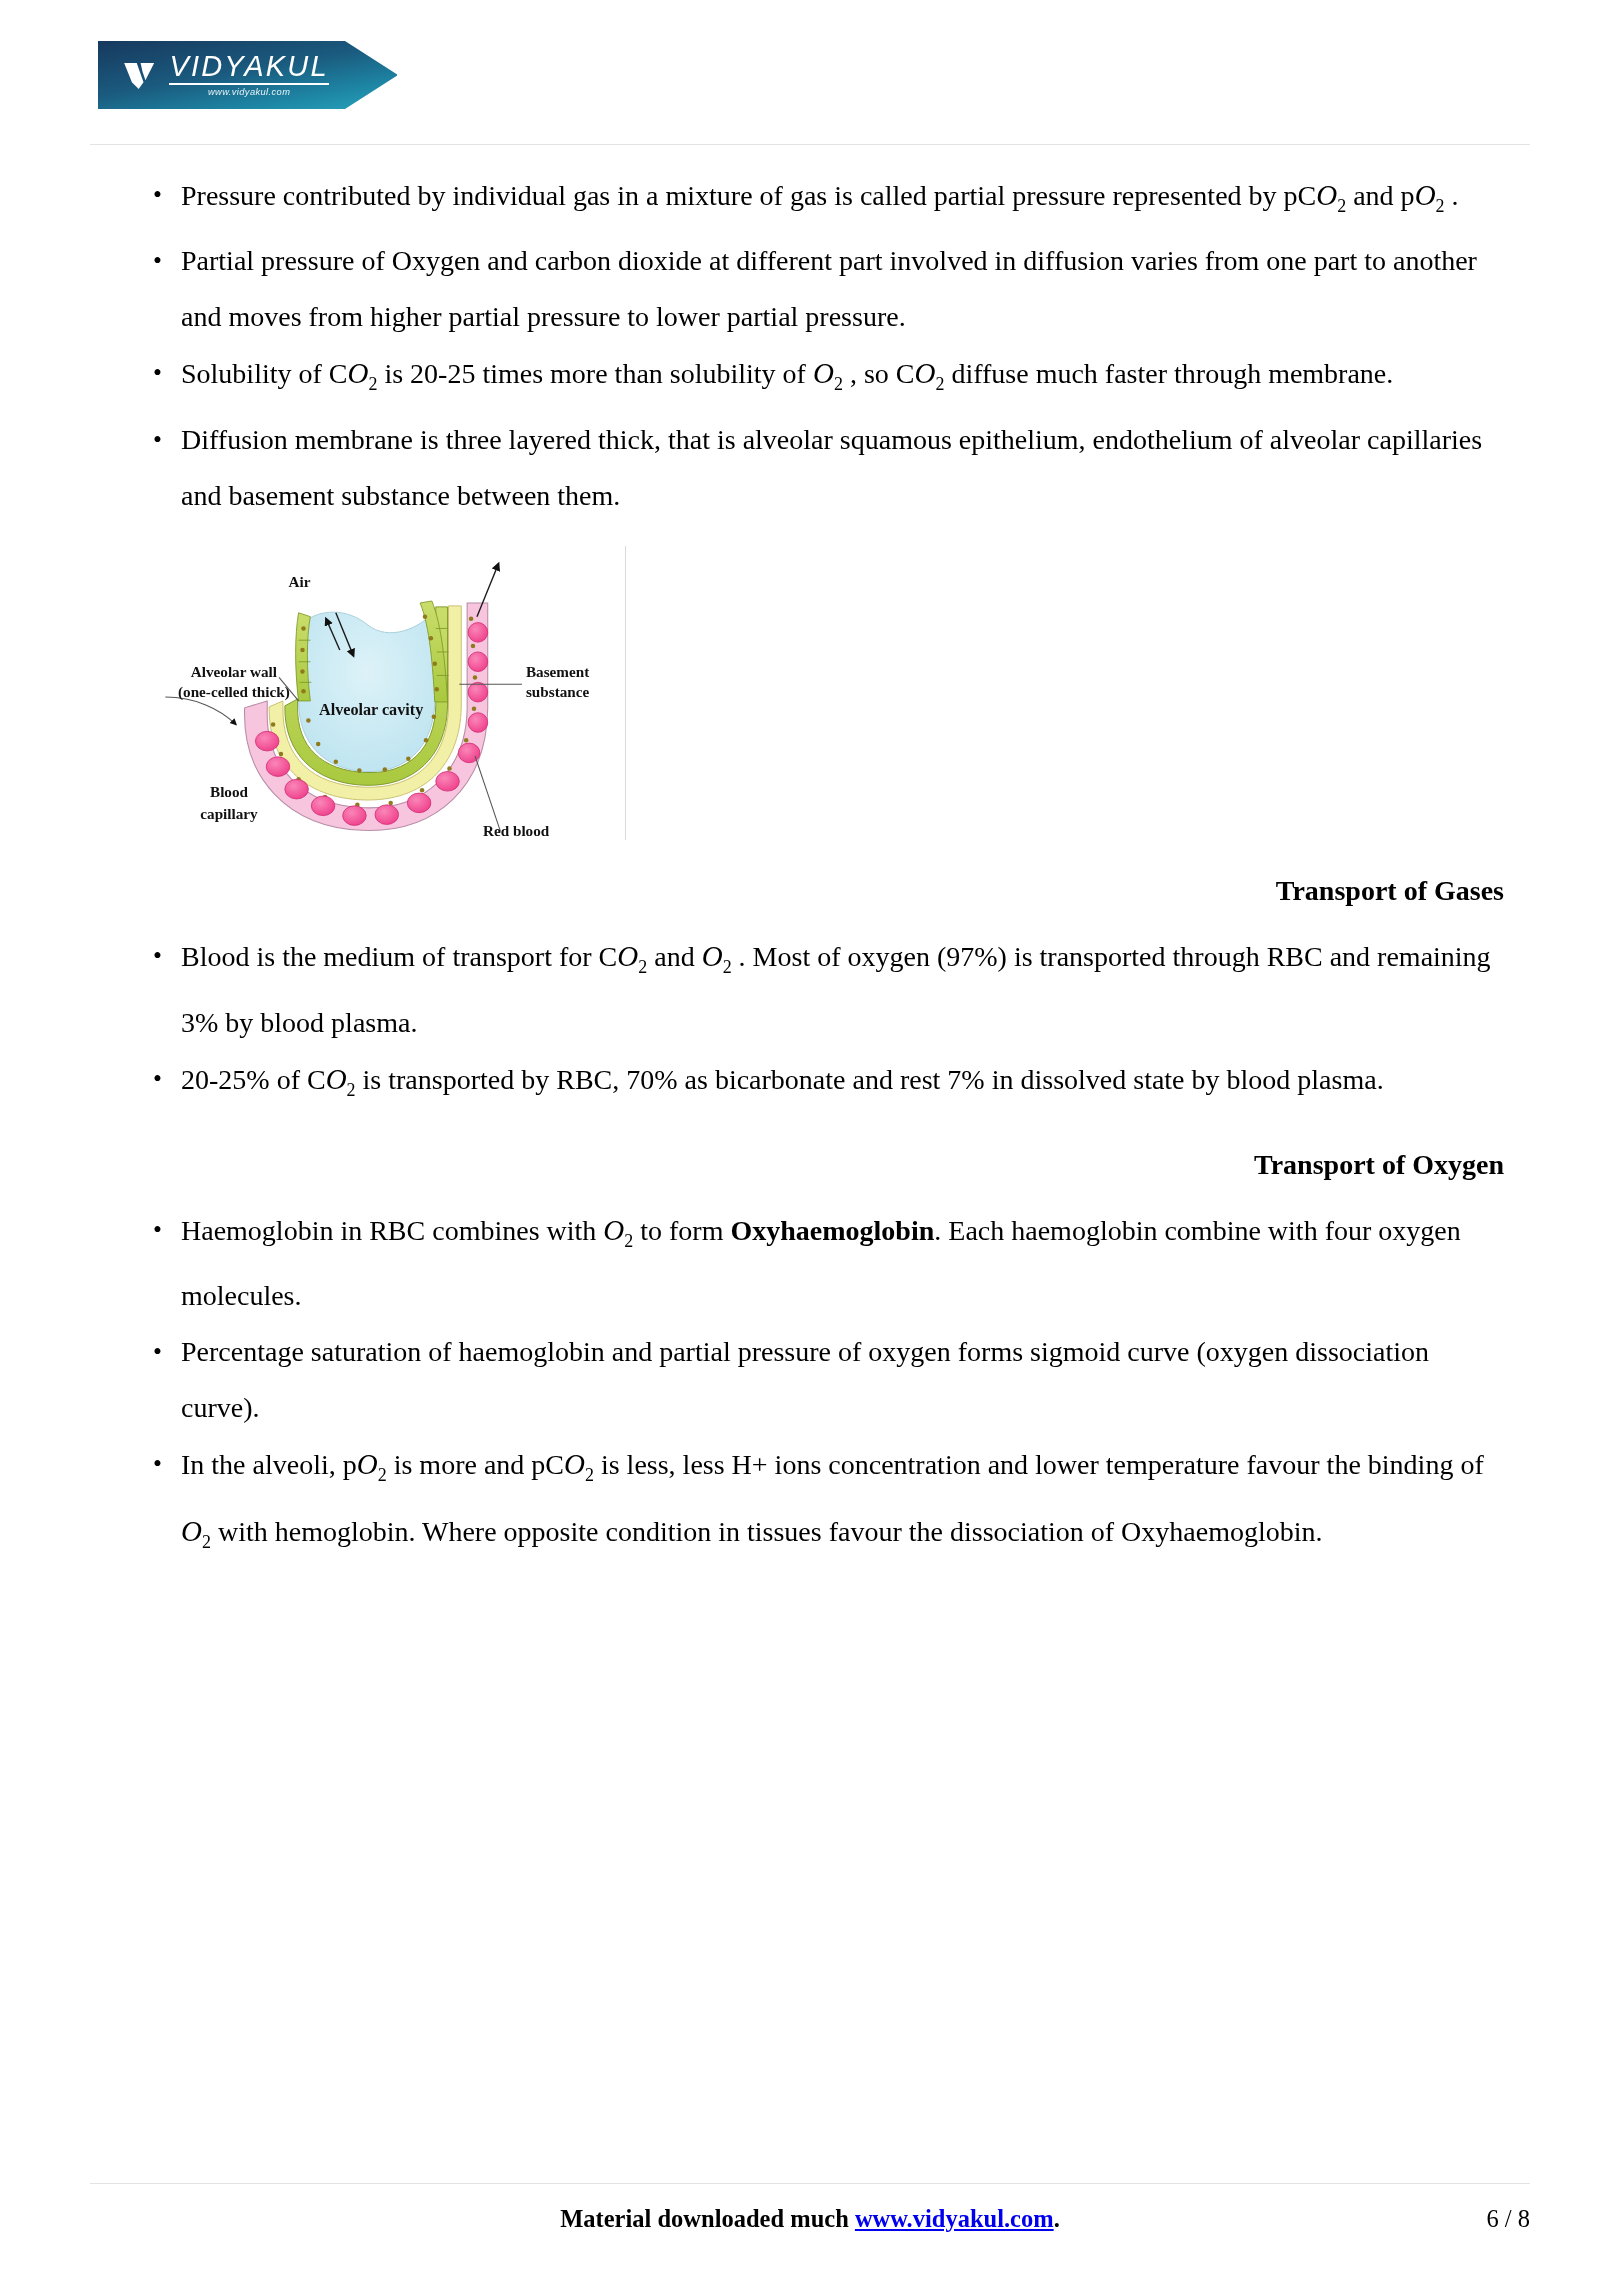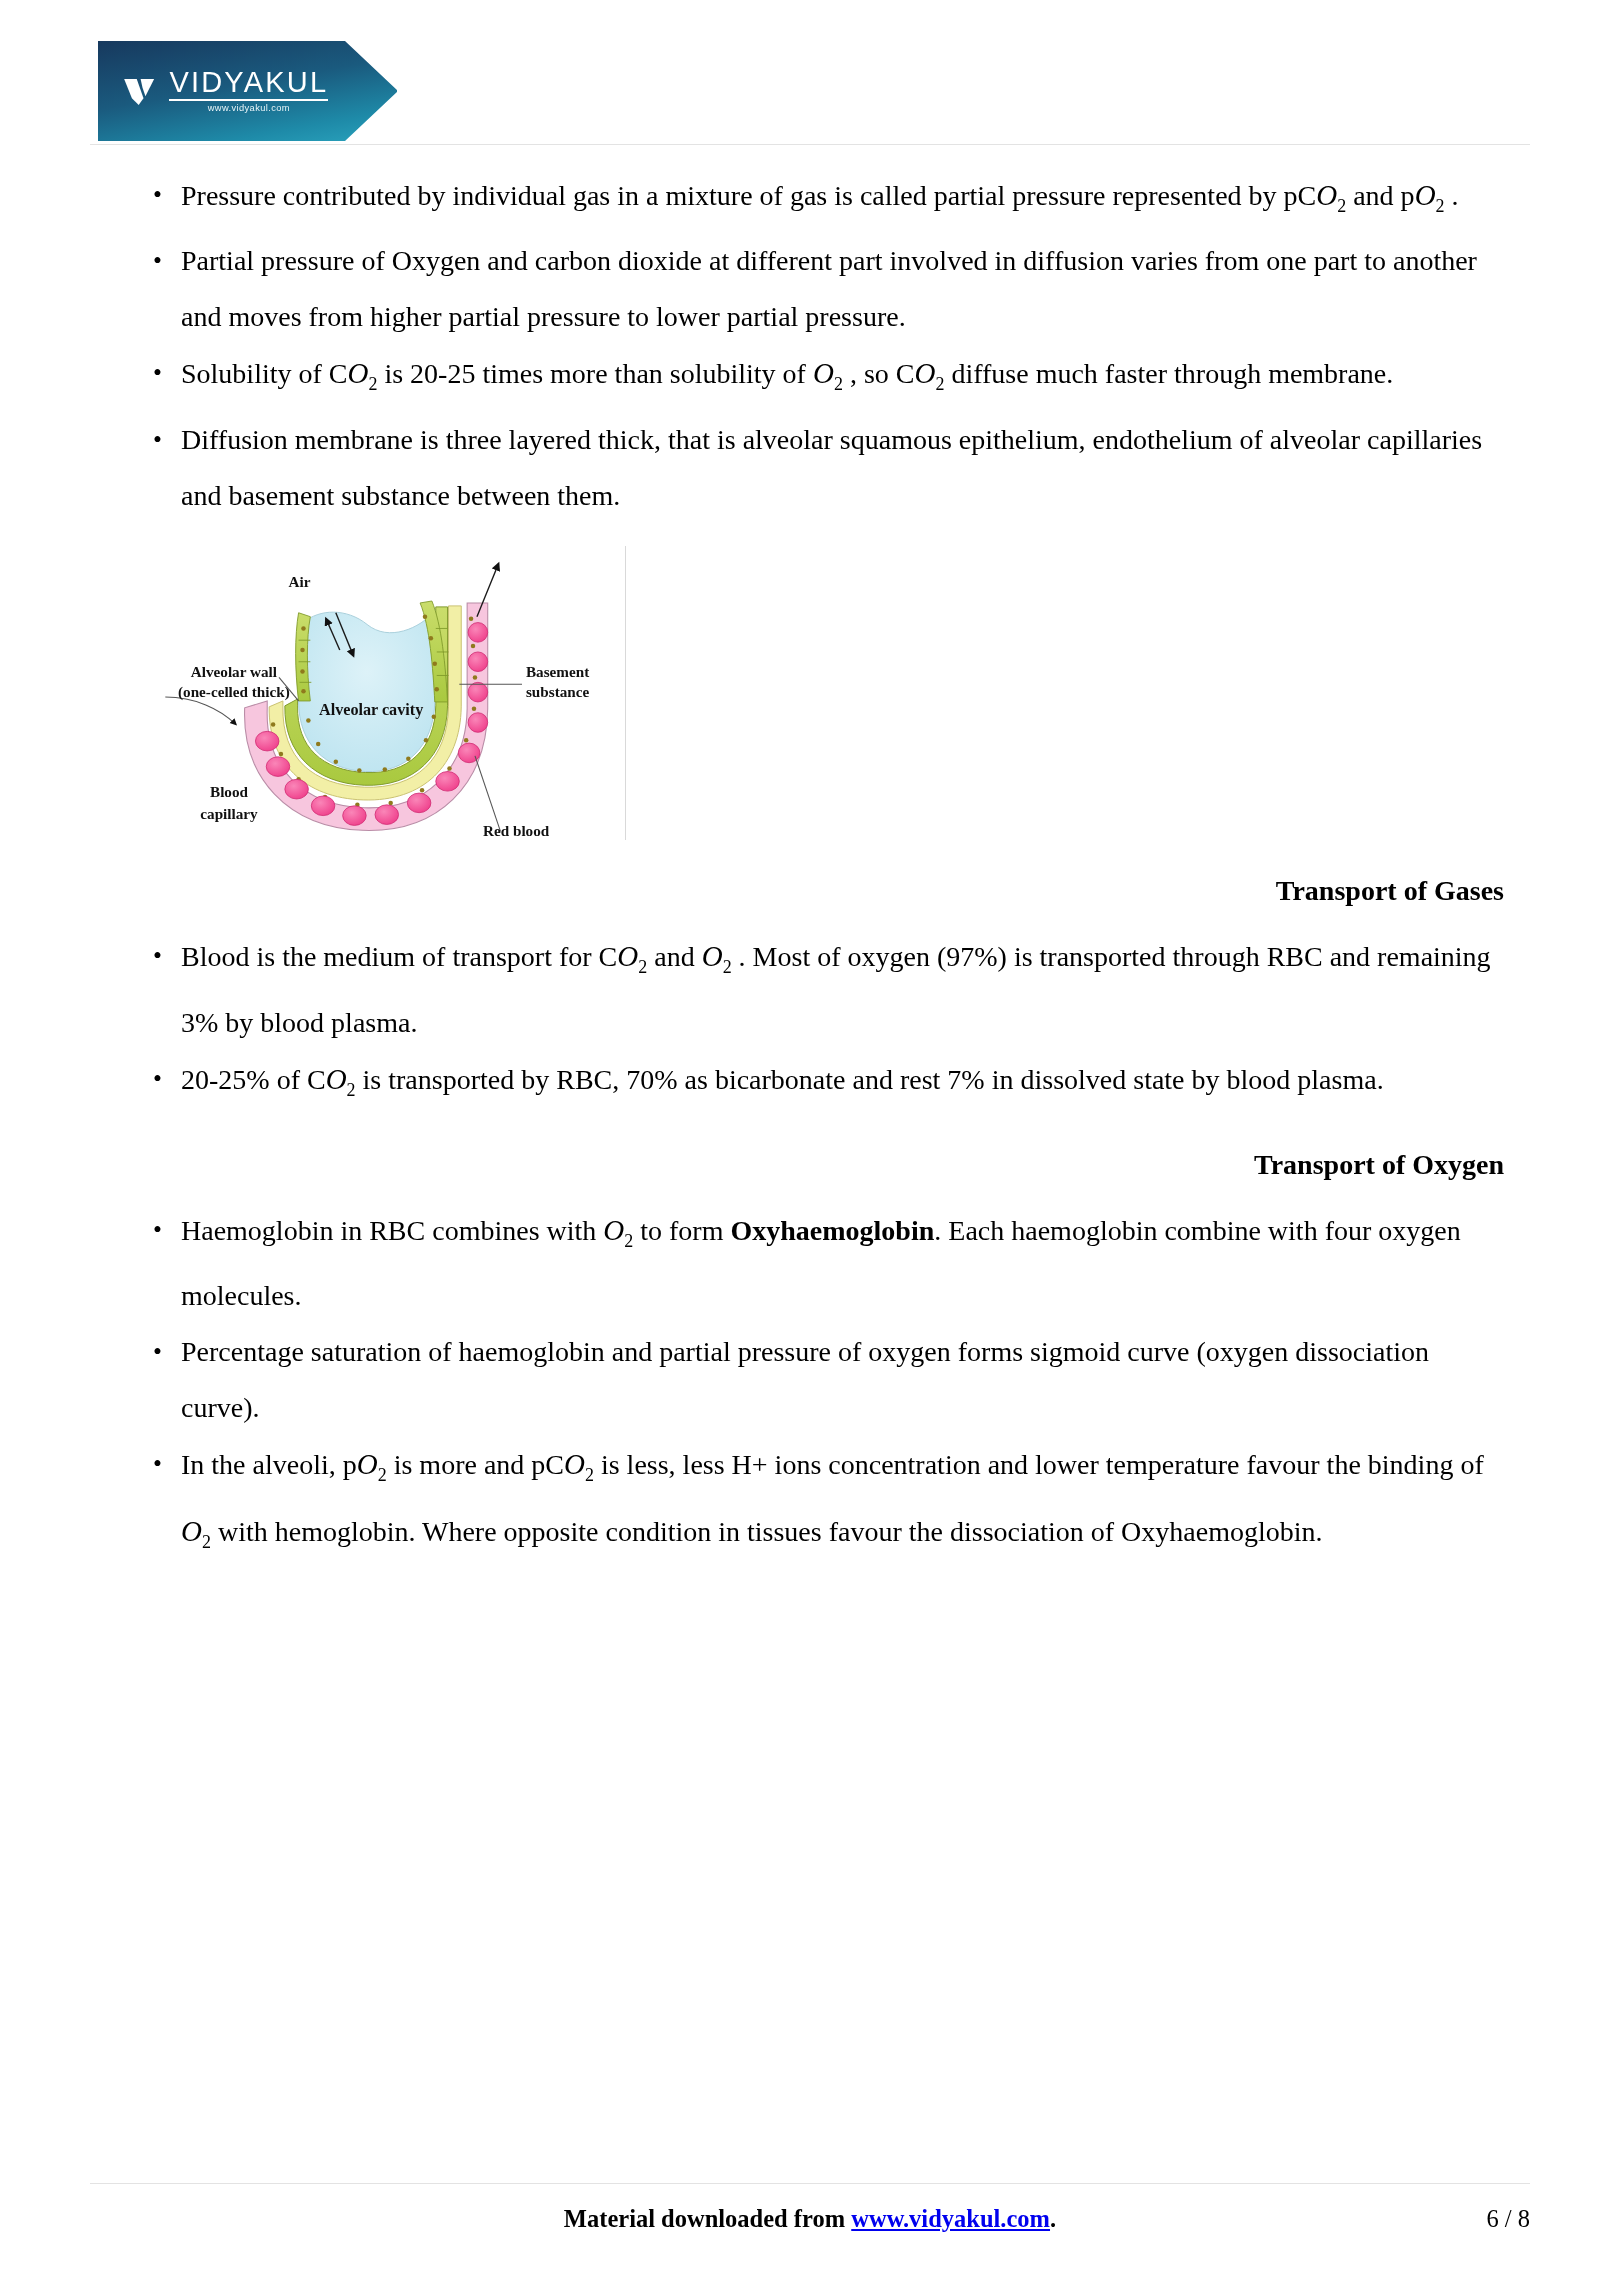--- a/index.html
+++ b/index.html
@@ -19,21 +19,22 @@
   
   .header {
     position: relative;
     height: 145px;
   }
   .logo-wrap {
     position: absolute;
     left: 98px;
     top: 41px;
     width: 299px;
-    height: 100px;
+    height: 68px;
+    font-style: italic;
   }
   .logo-banner {
     position: absolute;
     inset: 0;
     background: linear-gradient(170deg, #17395e 0%, #1a5a7e 45%, #1e8aa8 80%, #2aa3bd 100%);
     clip-path: polygon(0 0, 100% 0, 100% 100%, 0 100%, 0 100%);
   }
   .logo-notch {
     position: absolute;
     right: -1px;
@@ -369,17 +370,17 @@
         <li>Percentage saturation of haemoglobin and partial pressure of oxygen forms sigmoid curve (oxygen dissociation curve).</li>
         <li>In the alveoli, p<span class="sym nowrapsym">O<sub>2</sub></span> is more and pC<span class="sym nowrapsym">O<sub>2</sub></span> is less, less H+ ions concentration and lower temperature favour the binding of <span class="sym nowrapsym">O<sub>2</sub></span> with hemoglobin. Where opposite condition in tissues favour the dissociation of Oxyhaemoglobin.</li>
       </ul>
 
   </div>
 </div>
 
 <div class="footer">
   <div class="footer-rule"></div>
   <div class="footer-text">
-    <span>Material downloaded from </span><a class="footer-link" href="#">www.vidyakul.com</a><span>.</span>
+    <span>Material downloaded much </span><a class="footer-link" href="#">www.vidyakul.com</a><span>.</span>
   </div>
   <div class="footer-page">6 / 8</div>
 </div>
 
 
 </body></html>

